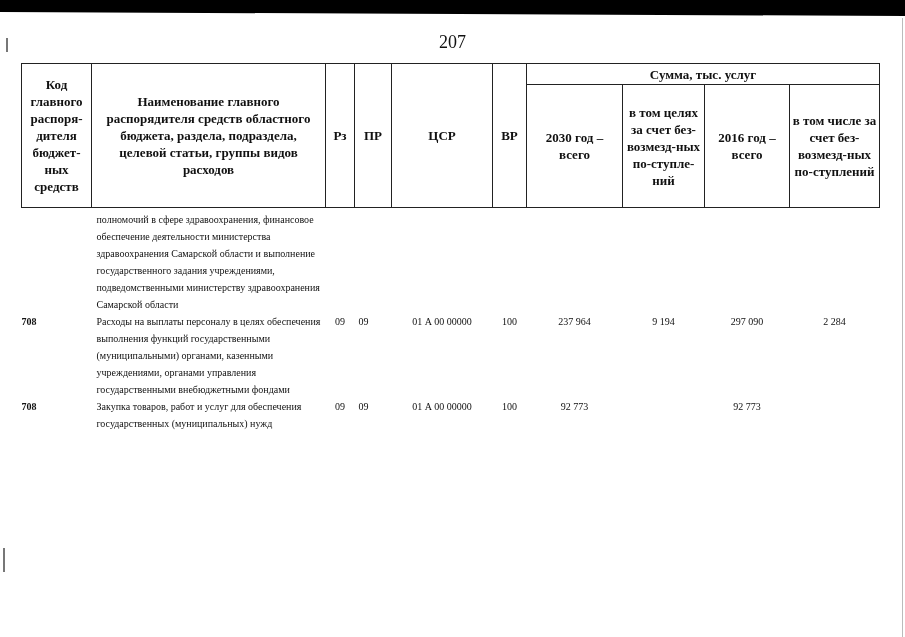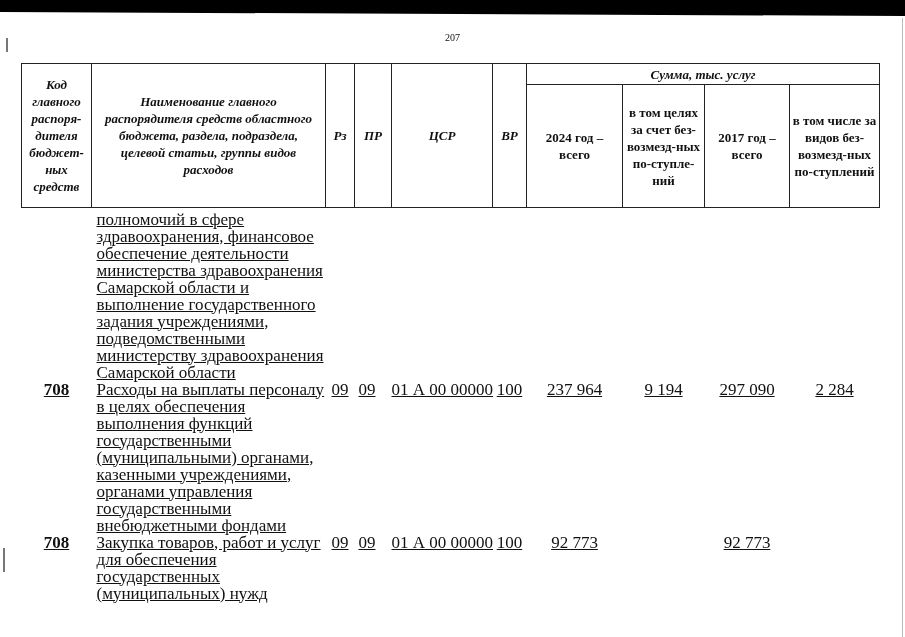--- a/index.html
+++ b/index.html
@@ -12,39 +12,39 @@
     position: absolute; left: 0; top: 0; width: 905px; height: 16px;
     background: #000;
     clip-path: polygon(0 0, 100% 0, 100% 100%, 0 75%);
   }
   .right-edge {
     position: absolute; left: 902px; top: 18px; width: 1px; height: 620px; background: #bbb;
   }
   .speck { position: absolute; background: #777; }
   .page-number {
     position: absolute; left: 0; width: 905px; top: 32px;
-    text-align: center; font-size: 10px;
+    text-align: center; font-size: 18px;
   }
   table.budget {
     position: absolute; left: 21px; top: 63px;
     border-collapse: collapse; table-layout: fixed;
     width: 858px;
   }
   table.budget th {
     border: 1px solid #222; font-weight: bold; font-size: 13px;
     line-height: 17px; text-align: center; vertical-align: middle; padding: 0 2px;
   }
   table.budget td {
-    font-size: 17px; line-height: 17px; vertical-align: top; padding: 0; text-decoration: underline;
+    font-size: 10px; line-height: 17px; vertical-align: top; padding: 0;
   }
-  td.code { text-align: center; font-weight: bold; }
+  td.code { font-weight: bold; }
   td.name { padding-left: 5px !important; }
   td.num { text-align: center; }
   td.pr { text-align: left; padding-left: 4px !important; }
-  td.csr { text-align: left; white-space: nowrap; }
+  td.csr { text-align: center; white-space: nowrap; }
   .sp { height: 3px; }
 </style>
 </head>
 <body>
 
 <div class="scan-band"></div>
 <div class="right-edge"></div>
 <div class="speck" style="left:6px;top:38px;width:2px;height:14px;"></div>
 <div class="speck" style="left:3px;top:548px;width:2px;height:24px;"></div>
 
@@ -57,34 +57,34 @@
     <col style="width:29px">
     <col style="width:37px">
     <col style="width:101px">
     <col style="width:34px">
     <col style="width:96px">
     <col style="width:82px">
     <col style="width:85px">
     <col style="width:90px">
   </colgroup>
   <thead>
-    <tr style="height:21px;font-style:italic;">
+    <tr style="height:21px;">
       <th rowspan="2">Код главного распоря-дителя бюджет-ных средств</th>
       <th rowspan="2" style="padding:0 8px;">Наименование главного распорядителя средств областного бюджета, раздела, подраздела, целевой статьи, группы видов расходов</th>
       <th rowspan="2">Рз</th>
       <th rowspan="2">ПР</th>
       <th rowspan="2">ЦСР</th>
       <th rowspan="2">ВР</th>
       <th colspan="4">Сумма, тыс. услуг</th>
     </tr>
     <tr style="height:123px;">
-      <th>2024 год – всего</th>
+      <th>2030 год – всего</th>
       <th>в том целях за счет без-возмезд-ных по-ступле-ний</th>
-      <th>2017 год – всего</th>
-      <th>в том числе за видов без-возмезд-ных по-ступлений</th>
+      <th>2016 год – всего</th>
+      <th>в том числе за счет без-возмезд-ных по-ступлений</th>
     </tr>
   </thead>
   <tbody>
     <tr class="sp">
         <td colspan="10"></td>
       </tr>
     <tr>
       <td class="code"></td>
       <td class="name">полномочий в сфере здравоохранения, финансовое обеспечение деятельности министерства здравоохранения Самарской области и выполнение государственного задания учреждениями, подведомственными министерству здравоохранения Самарской области</td>
       <td class="num"></td>

